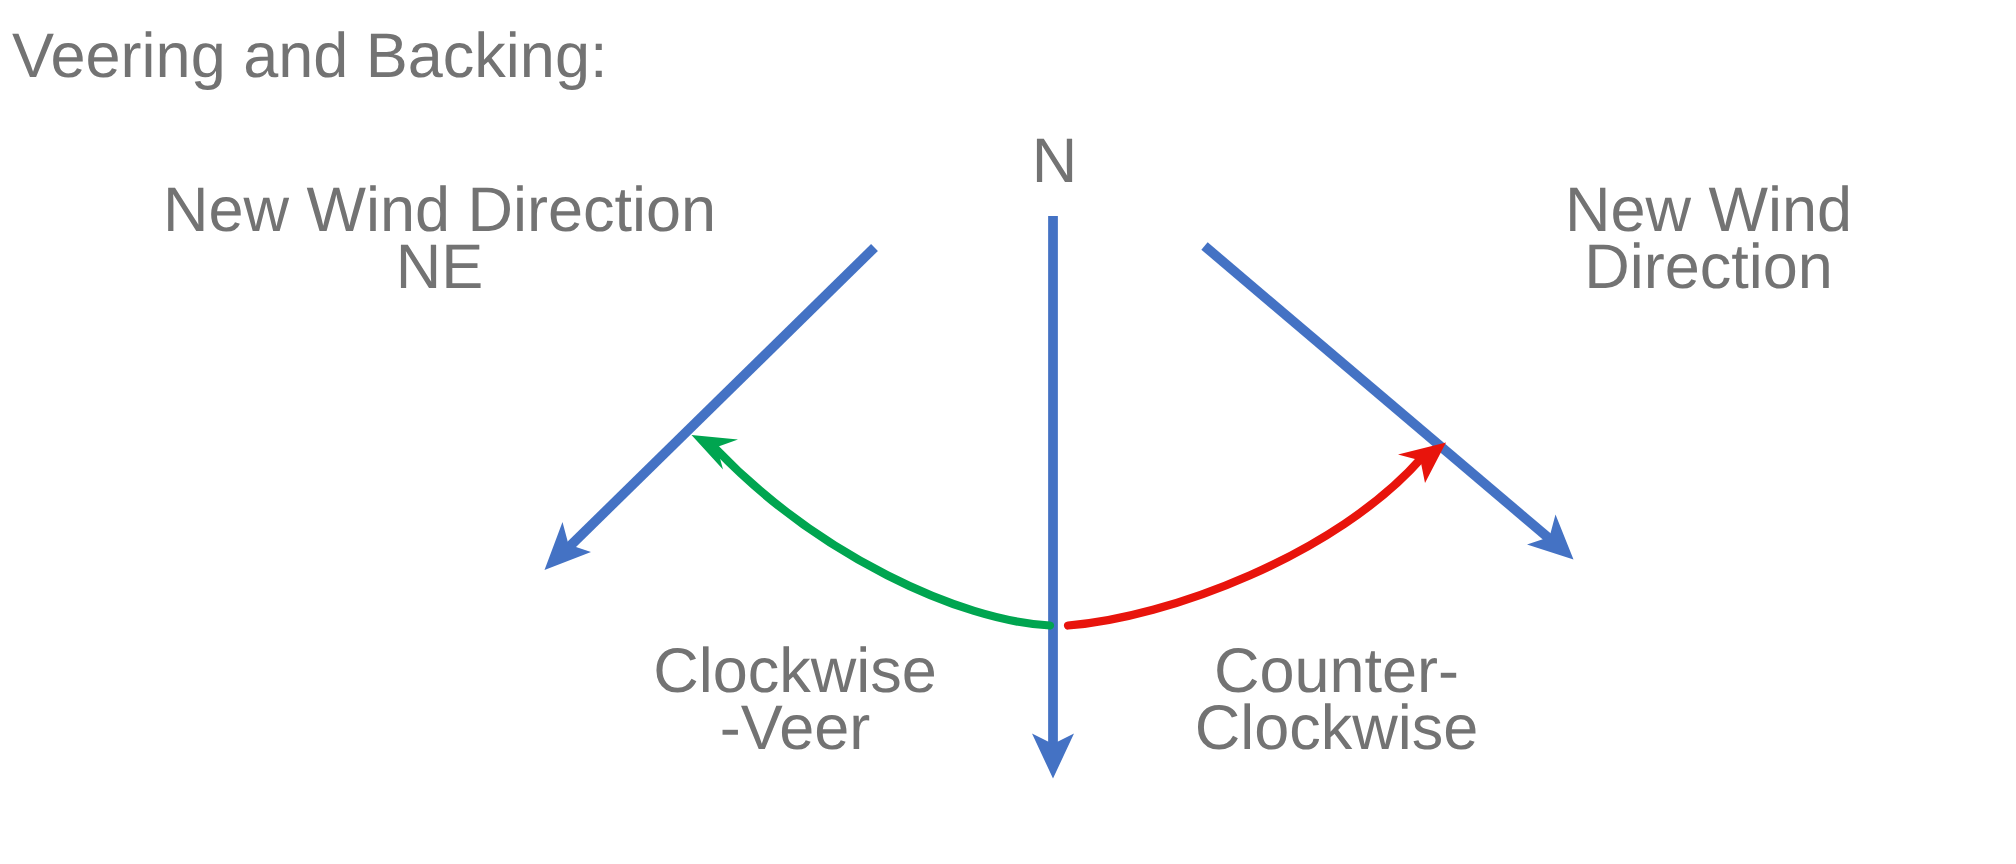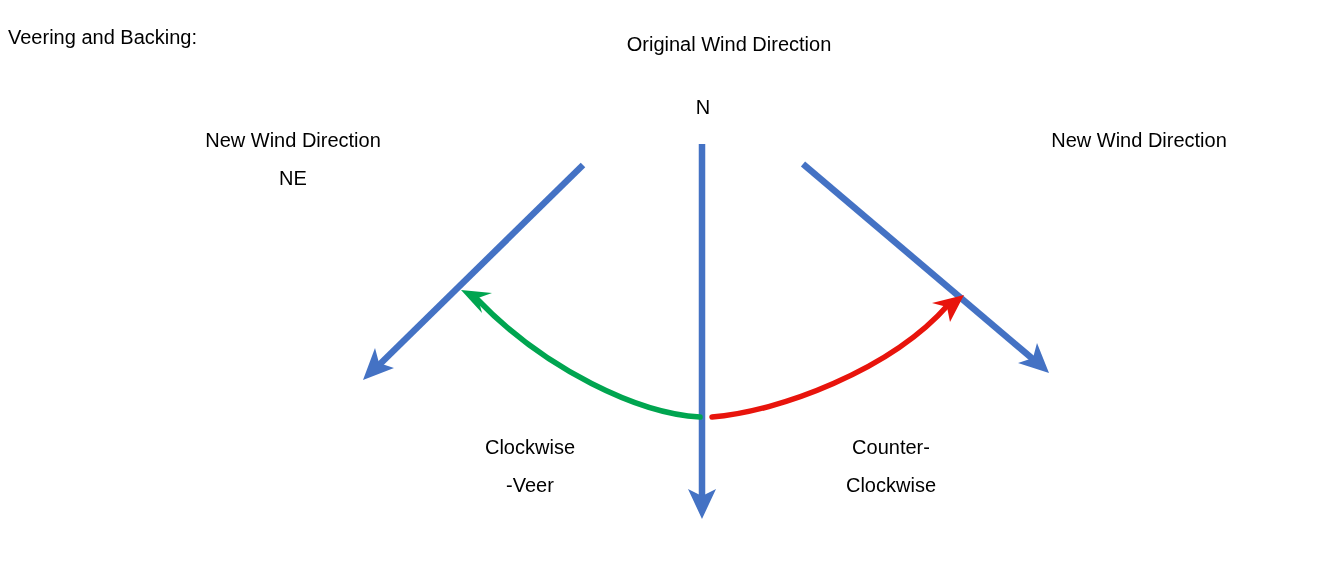--- a/index.html
+++ b/index.html
@@ -20,22 +20,22 @@
   }
   #diagram-svg {
     position: absolute;
     left: 0;
     top: 0;
     width: 1344px;
     height: 576px;
   }
   .txt {
     position: absolute;
-    color: #000000;
-    font-size: 20px;
+    color: #737373;
+    font-size: 42px;
     line-height: 38px;
     white-space: nowrap;
     font-family: "Liberation Sans", sans-serif;
   }
   .centered {
     transform: translateX(-50%);
     text-align: center;
   }
   .multi {
     white-space: normal;
@@ -77,21 +77,20 @@
     </g>
 
     <g>
       <path d="M 712,417 C 778,412 891,370 948,305" fill="none" stroke="#E8140C" stroke-width="5.5" stroke-linecap="round"></path>
       <polygon points="964,295 932,303 947,307 950,322" fill="#E8140C"></polygon>
     </g>
   </svg>
 
   <div class="txt" id="title-text">Veering and Backing:</div>
 
-  <div class="txt centered" id="original-title">Original Wind Direction</div>
 
   <div class="txt centered" id="origin-dir-label">N</div>
 
   <div class="txt centered multi" id="left-label">
     <div>New Wind Direction</div>
     <div>NE</div>
   </div>
 
   <div class="txt centered multi" id="right-label">
     <div>New Wind Direction</div>

